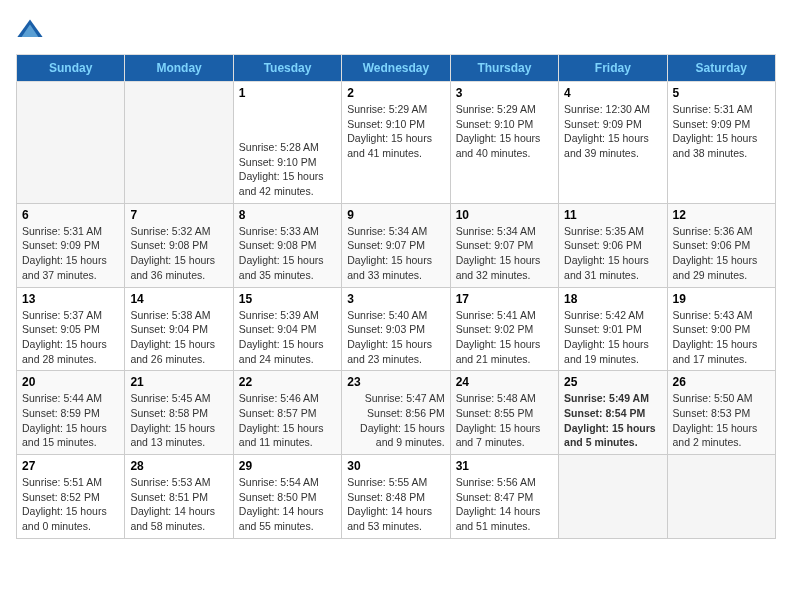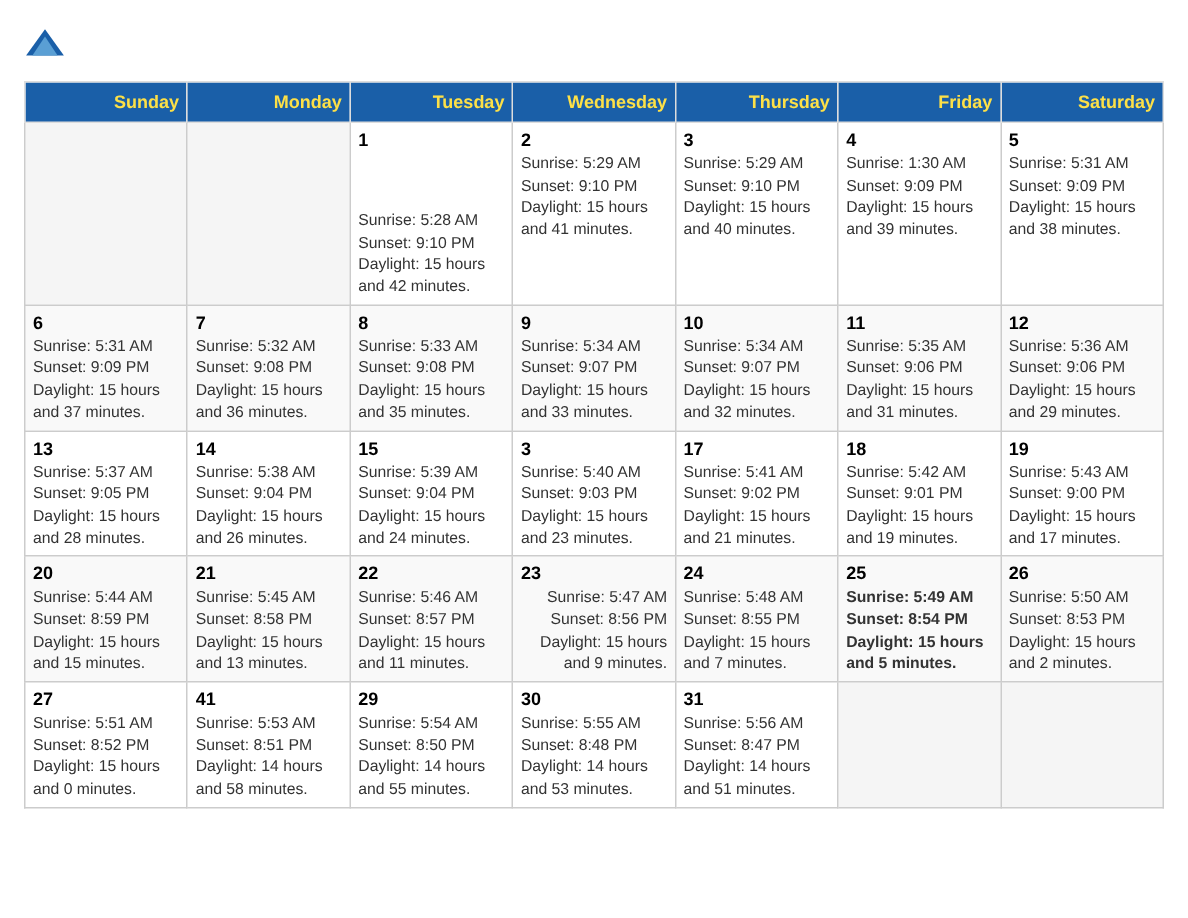--- a/index.html
+++ b/index.html
@@ -49,23 +49,23 @@
       color: #555;
       margin-top: 2px;
     }
     table {
       width: 100%;
       border-collapse: collapse;
       font-size: 11px;
     }
     thead tr th {
       background-color: #1a5fa8;
-      color: #fde047;
+      color: #7dd3fc;
       padding: 6px 5px;
-      text-align: right;
+      text-align: center;
       font-size: 12px;
       font-weight: bold;
       border: 1px solid #ddd;
     }
     tbody tr td {
       border: 1px solid #ccc;
       padding: 4px 5px;
       vertical-align: top;
       width: calc(100% / 7);
       min-height: 70px;
@@ -139,21 +139,21 @@
 Daylight: 15 hours and 41 minutes.</div>
         </td>
         <td>
           <span class="day-number">3</span>
           <div class="day-info" style="white-space: pre-line;">Sunrise: 5:29 AM
 Sunset: 9:10 PM
 Daylight: 15 hours and 40 minutes.</div>
         </td>
         <td>
           <span class="day-number">4</span>
-          <div class="day-info" style="white-space: pre-line;">Sunrise: 1:30 AM
+          <div class="day-info" style="white-space: pre-line;">Sunrise: 12:30 AM
 Sunset: 9:09 PM
 Daylight: 15 hours and 39 minutes.</div>
         </td>
         <td>
           <span class="day-number">5</span>
           <div class="day-info" style="white-space: pre-line;">Sunrise: 5:31 AM
 Sunset: 9:09 PM
 Daylight: 15 hours and 38 minutes.</div>
         </td>
       </tr>
@@ -290,21 +290,21 @@
         </td>
       </tr>
       <tr>
         <td>
           <span class="day-number">27</span>
           <div class="day-info" style="white-space: pre-line;">Sunrise: 5:51 AM
 Sunset: 8:52 PM
 Daylight: 15 hours and 0 minutes.</div>
         </td>
         <td>
-          <span class="day-number">41</span>
+          <span class="day-number">28</span>
           <div class="day-info" style="white-space: pre-line;">Sunrise: 5:53 AM
 Sunset: 8:51 PM
 Daylight: 14 hours and 58 minutes.</div>
         </td>
         <td>
           <span class="day-number">29</span>
           <div class="day-info" style="white-space: pre-line;">Sunrise: 5:54 AM
 Sunset: 8:50 PM
 Daylight: 14 hours and 55 minutes.</div>
         </td>

